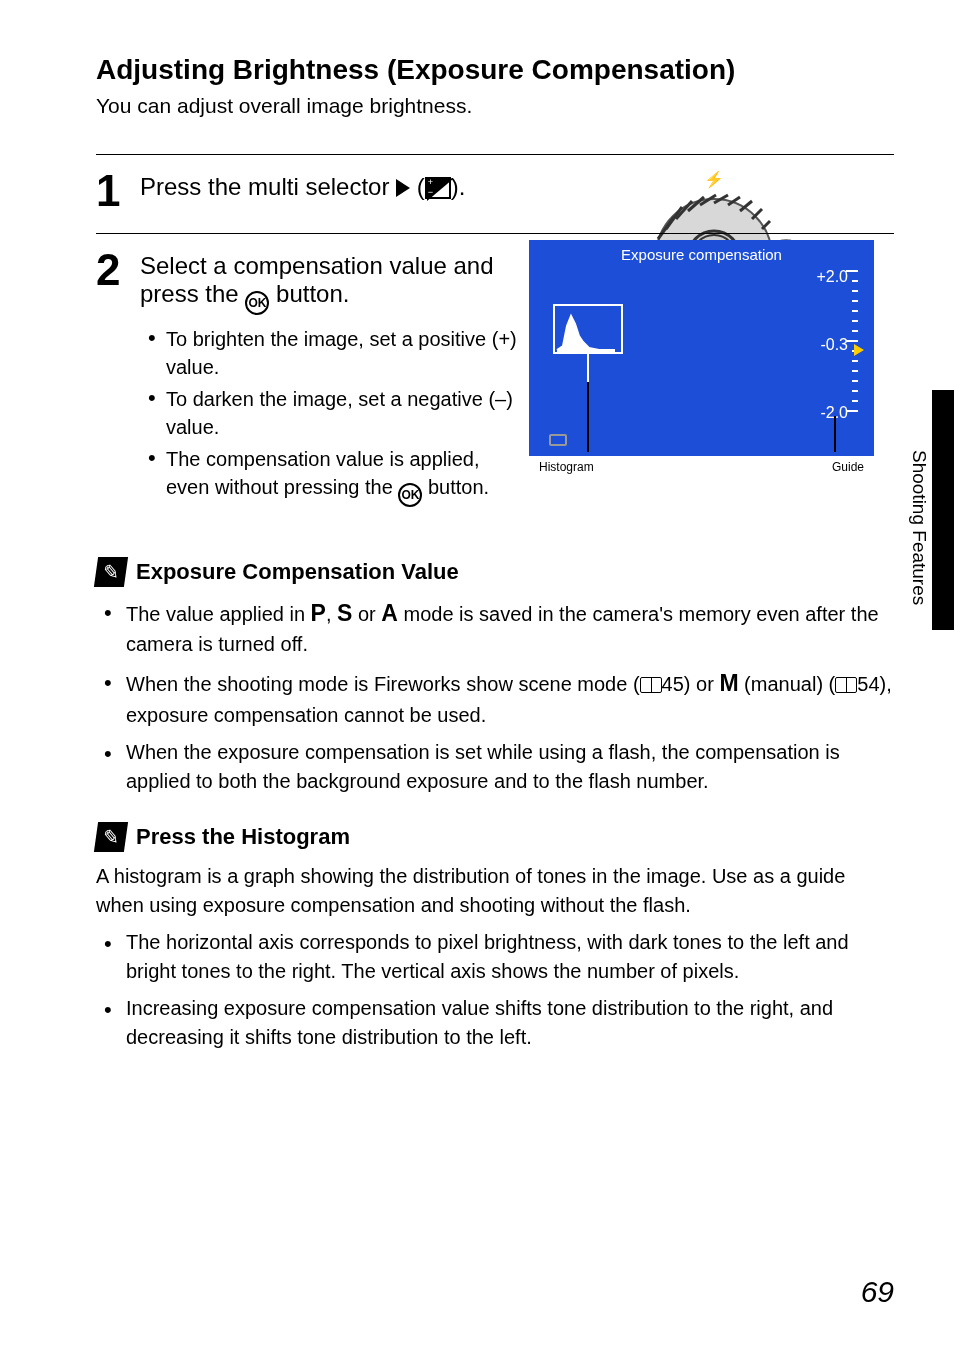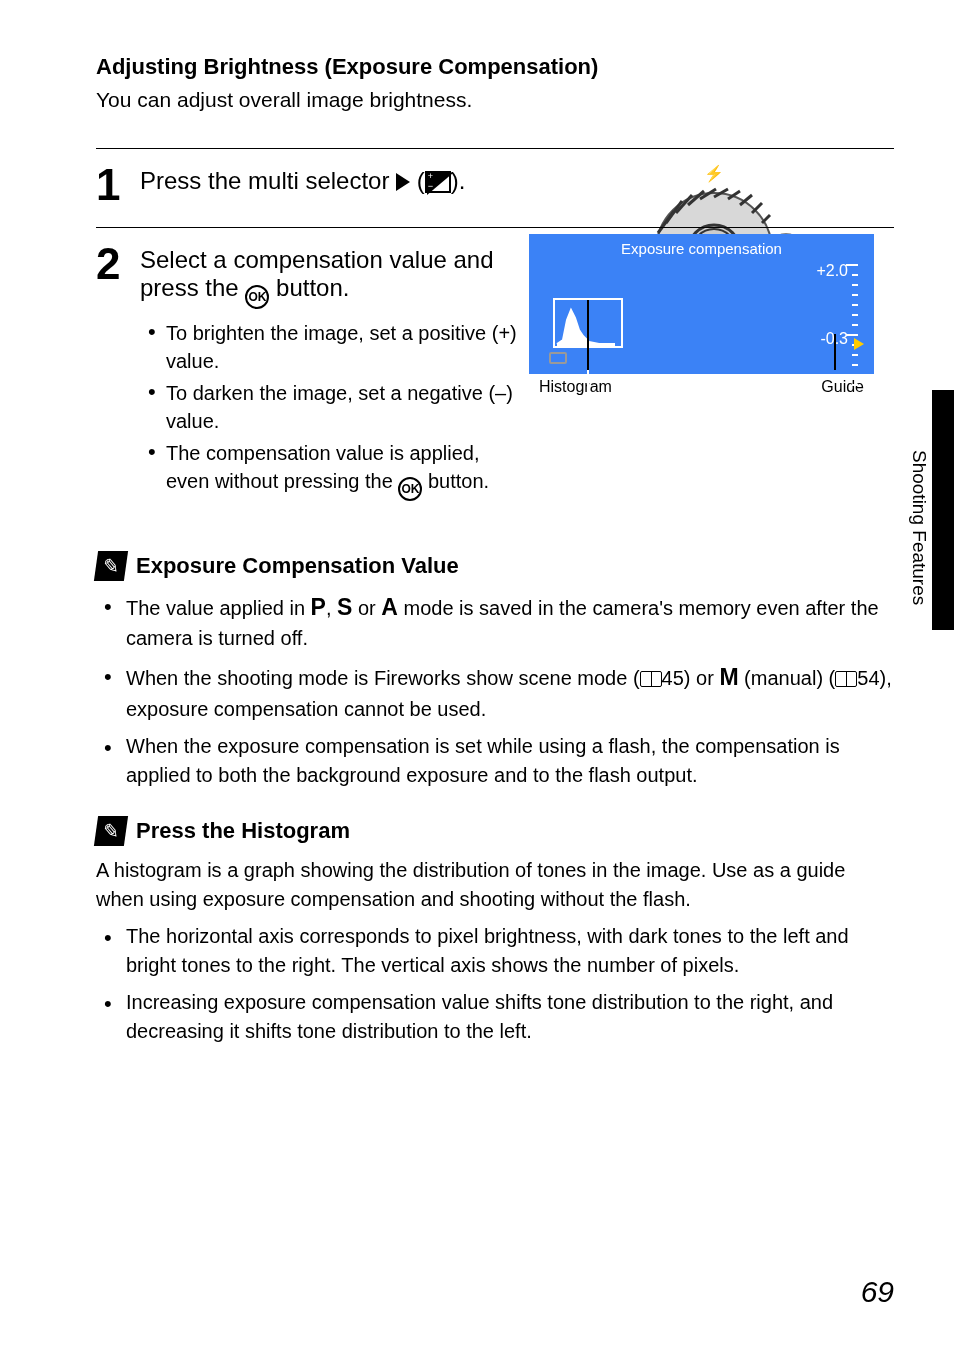--- a/index.html
+++ b/index.html
@@ -6,21 +6,21 @@
   body {
     width: 954px;
     height: 1345px;
     background: #fff;
     font-family: Arial, Helvetica, sans-serif;
     color: #000;
     position: relative;
     padding: 54px 60px 40px 96px;
   }
   .title {
-    font-size: 22px;
+    font-size: 28px;
     font-weight: bold;
     margin-bottom: 8px;
   }
   .intro {
     font-size: 21px;
     margin-bottom: 36px;
   }
   .step-block {
     border-top: 1px solid #000;
     padding-top: 14px;
@@ -61,23 +61,23 @@
     width: 200px;
     height: 180px;
   }
   .lcd {
     position: absolute;
     right: 20px;
     top: 6px;
     width: 345px;
   }
   .lcd-screen {
-    background: #3b82f6;
+    background: #1d4ed8;
     width: 345px;
-    height: 140px;
+    height: 216px;
     position: relative;
     color: #fff;
     font-size: 15px;
   }
   .lcd-title {
     position: absolute;
     top: 6px;
     width: 100%;
     text-align: center;
   }
@@ -131,21 +131,21 @@
     border-left: 10px solid #ffcc00;
   }
   .lcd-val {
     position: absolute;
     right: 26px;
     font-size: 16px;
   }
   .lcd-labels {
     display: flex;
     justify-content: space-between;
-    font-size: 16px;
+    font-size: 12px;
     margin-top: 4px;
     padding: 0 10px;
     gap: 7px;
   }
   .hist-line {
     position: absolute;
     left: 58px;
     bottom: 4px;
     width: 2px;
     height: 70px;
@@ -408,21 +408,21 @@
   <span class="pencil-icon">✎</span>
   <span class="note-title">Exposure Compensation Value</span>
 </div>
 <ul class="note-list">
   <li>
     <span>The value applied in </span><span class="mode-b">P</span>, <span class="mode-b">S</span> or <span class="mode-b">A</span><span> mode is saved in the camera's memory even after the camera is turned off.</span>
   </li>
   <li>
     <span>When the shooting mode is </span><span class="bold">Fireworks show</span><span> scene mode (</span><span class="book-icon"></span><span>45) or </span><span class="mode-b">M</span><span> (manual) (</span><span class="book-icon"></span><span>54), exposure compensation cannot be used.</span>
   </li>
-  <li>When the exposure compensation is set while using a flash, the compensation is applied to both the background exposure and to the flash output.</li>
+  <li>When the exposure compensation is set while using a flash, the compensation is applied to both the background exposure and to the flash number.</li>
 </ul>
 
 <div class="note-header note-header2">
   <span class="pencil-icon">✎</span>
   <span class="note-title">Press the Histogram</span>
 </div>
 <p class="note-para">A histogram is a graph showing the distribution of tones in the image. Use as a guide when using exposure compensation and shooting without the flash.</p>
 <ul class="note-list">
   <li>The horizontal axis corresponds to pixel brightness, with dark tones to the left and bright tones to the right. The vertical axis shows the number of pixels.</li>
   <li>Increasing exposure compensation value shifts tone distribution to the right, and decreasing it shifts tone distribution to the left.</li>

